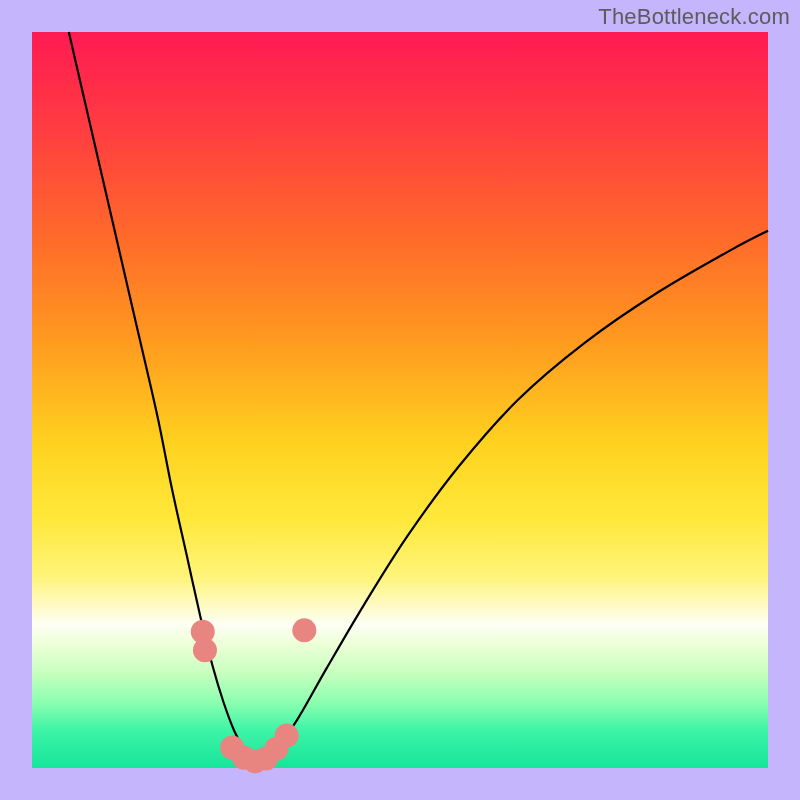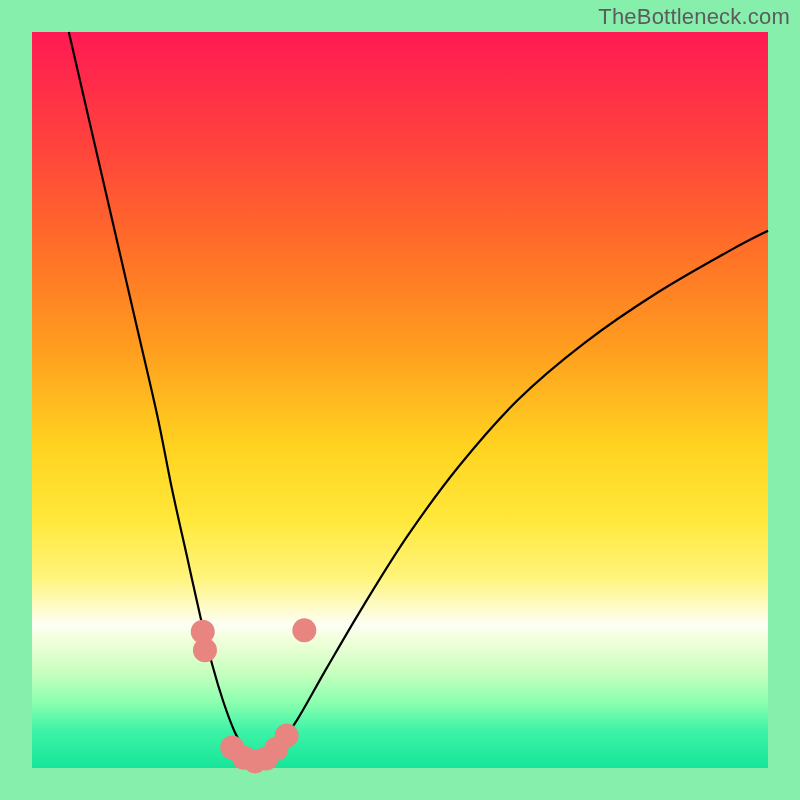--- a/index.html
+++ b/index.html
@@ -10,21 +10,21 @@
     background: #000;
     overflow: hidden;
     font-family: Arial, Helvetica, sans-serif;
   }
   .frame {
     position: absolute;
     left: 0;
     top: 0;
     width: 800px;
     height: 800px;
-    background: #86efac;
+    background: #c4b5fd;
   }
   .plot {
     position: absolute;
     left: 32px;
     top: 32px;
     width: 736px;
     height: 736px;
     background: linear-gradient(to bottom,
       #ff1a53 0%,
       #ff3f3f 14%,

